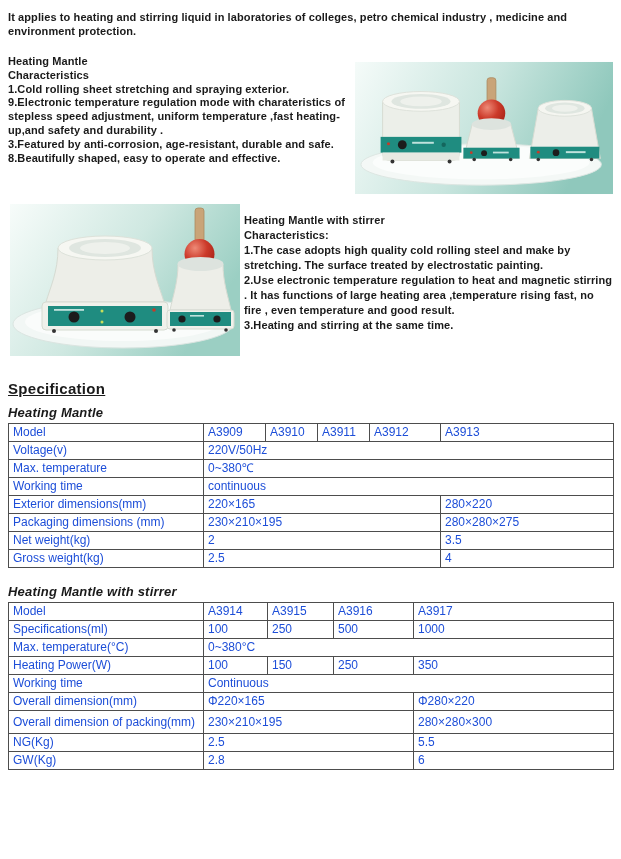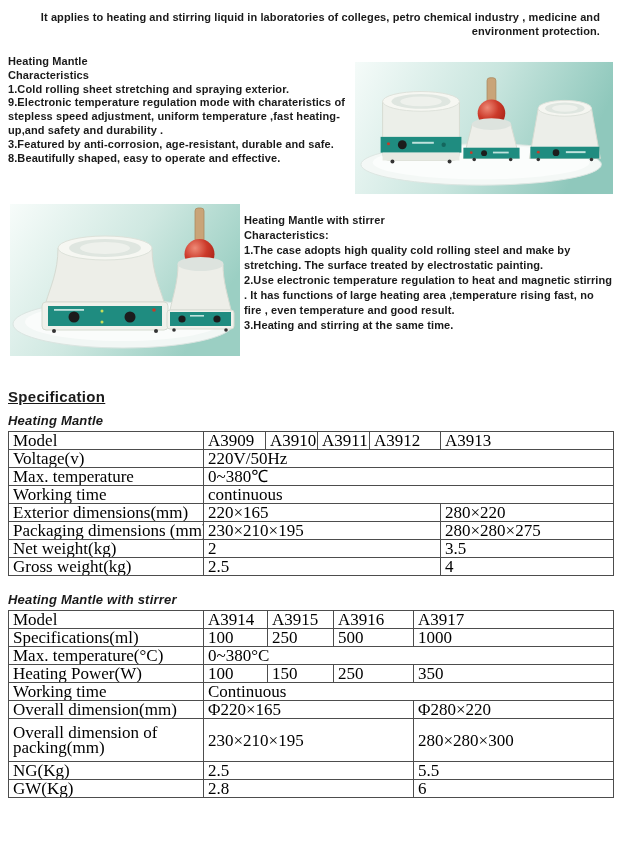--- a/index.html
+++ b/index.html
@@ -8,56 +8,56 @@
     width: 621px; height: 859px;
     font-family: "Liberation Sans", sans-serif;
     color: #1a1a1a;
     position: relative;
     overflow: hidden;
   }
   .page { padding: 10px 8px 0 8px; }
 
   .intro {
     font-size: 11px; font-weight: bold; line-height: 14px;
-    width: 592px; letter-spacing: 0.1px; text-align: right;
+    width: 592px; letter-spacing: 0.1px;
   }
 
   .row-a { display: flex; margin-top: 17px; }
   .row-b { display: flex; margin-top: 9px; }
 
   .textblock {
     font-size: 11px; font-weight: bold; line-height: 13.8px;
     width: 352px; letter-spacing: 0.1px;
   }
   .textblock .tb-line { margin: 0; }
   .tb-b { width: 372px; line-height: 15px; margin-left: 4px; margin-top: 9px; }
 
   .photo1 { width: 262px; height: 134px; margin-left: auto; margin-top: 6px; display: block; }
   .photo2 { width: 230px; height: 152px; margin-left: 2px; display: block; flex-shrink: 0; }
 
   .spec-heading {
-    margin-top: 32px;
+    margin-top: 24px;
     font-size: 15px; font-weight: bold;
     text-decoration: underline;
     letter-spacing: 0.3px;
   }
   .table-title {
     margin-top: 8px; margin-bottom: 3px;
     font-size: 13px; font-weight: bold; font-style: italic;
     letter-spacing: 0.2px;
   }
   .t2 { margin-top: 16px; }
 
   table.spec-table {
     border-collapse: collapse;
     table-layout: fixed;
     width: 605px;
-    font-family: Liberation Serif, serif;
-    font-size: 17px;
-    color: #000000;
+    font-family: Liberation Sans, sans-serif;
+    font-size: 12px;
+    color: #1d4ed8;
   }
   table.spec-table td {
     border: 1px solid #4d4d4d;
     height: 18px;
     padding: 0 4px;
     line-height: 15px;
     overflow: hidden;
     white-space: nowrap;
   }
   table.spec-table td.lbl { text-align: left; }
@@ -296,21 +296,21 @@
       <tr>
         <td class="lbl">Working time</td>
         <td class="val" colspan="4">Continuous</td>
       </tr>
       <tr>
         <td class="lbl">Overall dimension(mm)</td>
         <td class="val" colspan="3">Φ220×165</td>
         <td class="val">Φ280×220</td>
       </tr>
       <tr>
-        <td class="lbl wrap" style="height:43px">Overall dimension of packing(mm)</td>
+        <td class="lbl wrap" style="height:23px">Overall dimension of packing(mm)</td>
         <td class="val" colspan="3">230×210×195</td>
         <td class="val">280×280×300</td>
       </tr>
       <tr>
         <td class="lbl">NG(Kg)</td>
         <td class="val" colspan="3">2.5</td>
         <td class="val">5.5</td>
       </tr>
       <tr>
         <td class="lbl">GW(Kg)</td>

